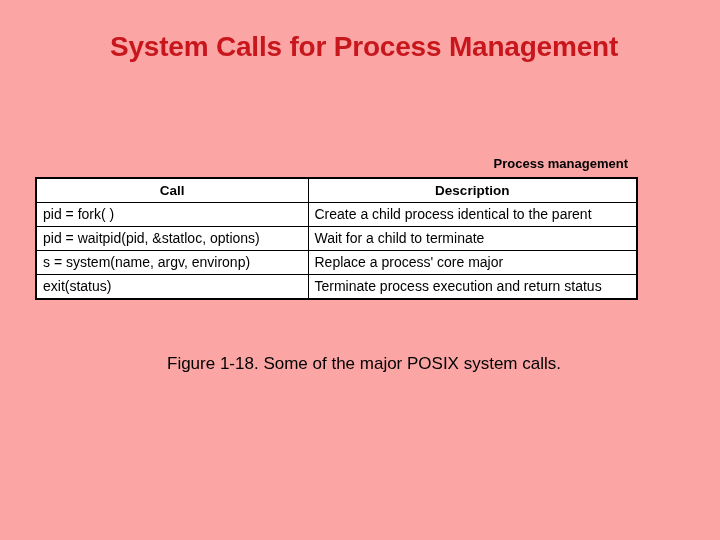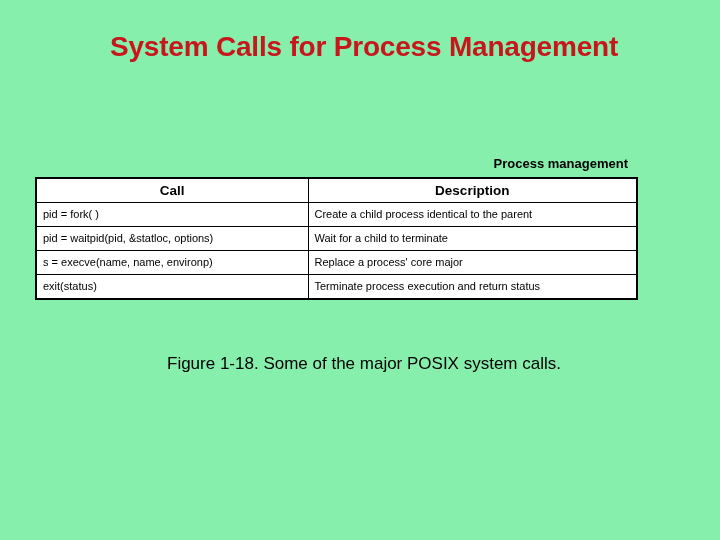--- a/index.html
+++ b/index.html
@@ -12,21 +12,21 @@
     height: 540px;
     position: relative;
     overflow: hidden;
     font-family: "Liberation Sans", sans-serif;
     color: #000000;
   }
 
   .slide {
     position: absolute;
     inset: 0;
-    background: #86efac;
+    background: #fca5a5;
   }
 
   
   .slide-title {
     position: absolute;
     left: 44px;
     top: 30px;
     width: 640px;
     text-align: center;
     font-family: "Liberation Sans", sans-serif;
@@ -68,21 +68,21 @@
 
   table.syscall-table col.col-call { width: 272px; }
   table.syscall-table col.col-desc { width: 329px; }
 
   table.syscall-table th,
   table.syscall-table td {
     border: 1px solid #000000;
     padding: 0 6px;
     height: 23px;
     font-family: "Liberation Sans", sans-serif;
-    font-size: 11px;
+    font-size: 14px;
     line-height: 15px;
     color: #000000;
     vertical-align: middle;
     overflow: hidden;
     white-space: nowrap;
   }
 
   table.syscall-table th {
     font-weight: 700;
     text-align: center;
@@ -134,21 +134,21 @@
       <tbody>
         <tr>
           <td>pid = fork( )</td>
           <td>Create a child process identical to the parent</td>
         </tr>
         <tr>
           <td>pid = waitpid(pid, &amp;statloc, options)</td>
           <td>Wait for a child to terminate</td>
         </tr>
         <tr>
-          <td>s = execve(name, name, environp)</td>
+          <td>s = system(name, argv, environp)</td>
           <td>Replace a process' core major</td>
         </tr>
         <tr>
           <td>exit(status)</td>
           <td>Terminate process execution and return status</td>
         </tr>
       </tbody>
     </table>
   </div>
 

